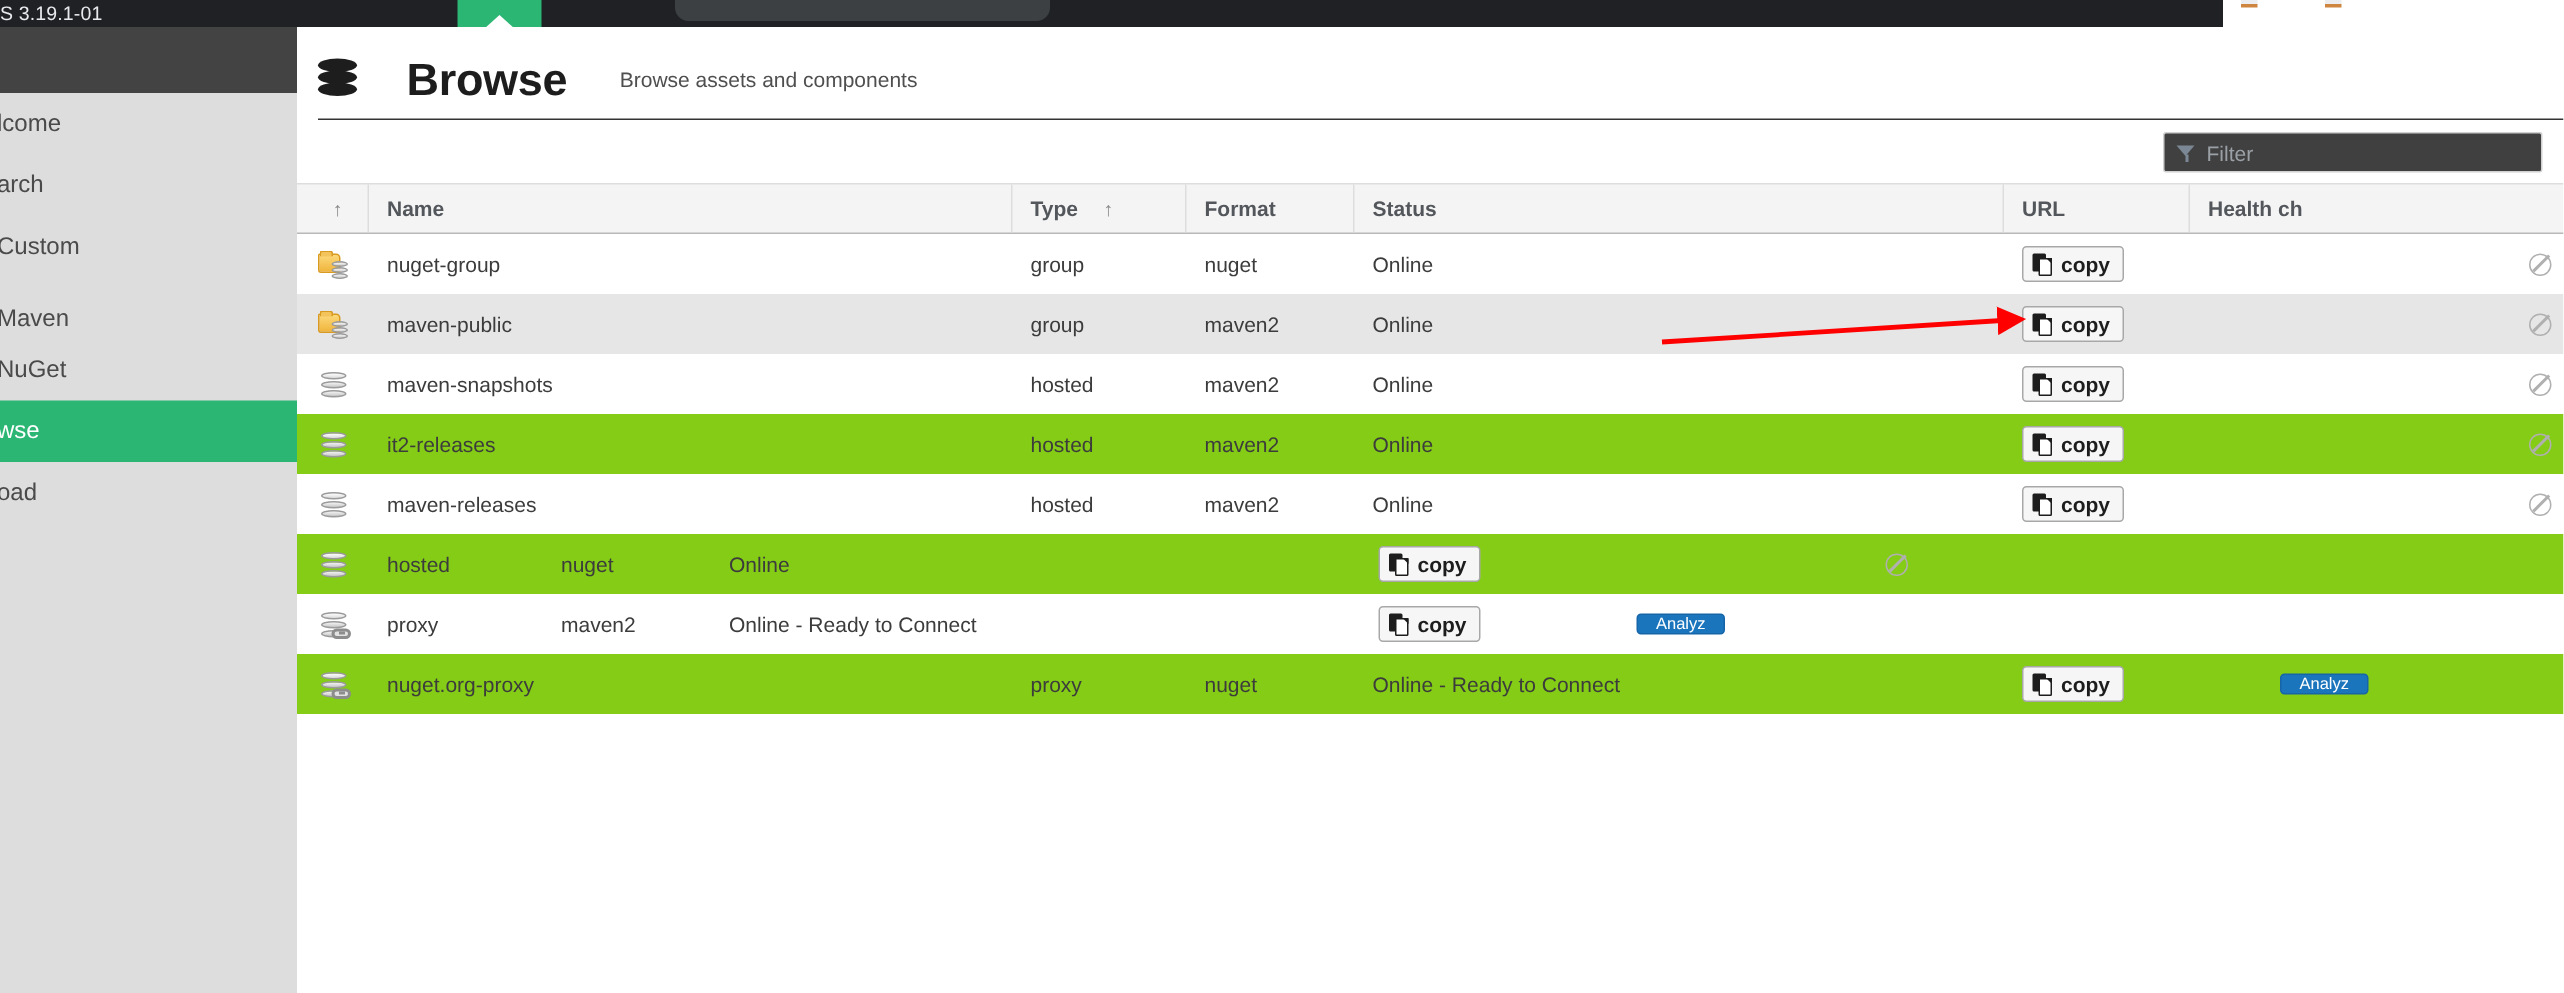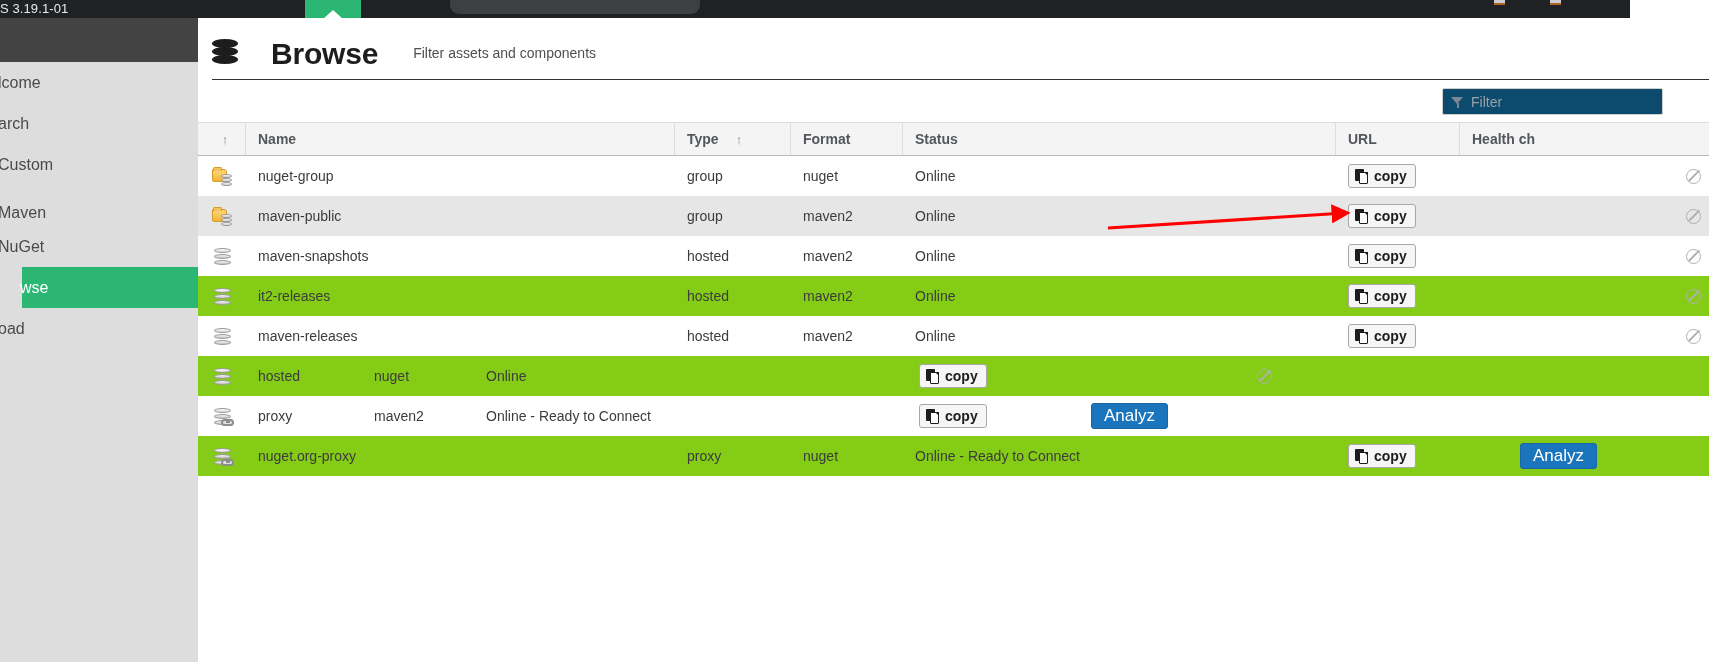--- a/index.html
+++ b/index.html
@@ -6,21 +6,21 @@
   html, body {
     width: 1709px; height: 662px;
     font-family: "Liberation Sans", sans-serif;
     overflow: hidden;
     background: #ffffff;
   }
   #root { position: relative; width: 1709px; height: 662px; }
 
   
   .chrome-bar {
-    position: absolute; left: 0; top: 0; width: 1630px; height: 18px;
+    position: absolute; left: 0; top: 0; width: 1482px; height: 18px;
     background: #202124;
   }
   .chrome-title {
     position: absolute; left: 0; top: 0px;
     font-size: 13px; color: #e8eaed; line-height: 18px;
     white-space: nowrap; letter-spacing: .1px;
   }
   .chrome-tab-active {
     position: absolute; left: 305px; top: 0; width: 56px; height: 18px;
     background: #2bb673;
@@ -84,22 +84,22 @@
   .db-icon-lg i:nth-child(3){ top: 16px; }
   .page-title {
     font-size: 30px; font-weight: bold; color: #1d1d1d; letter-spacing: -0.2px;
   }
   .page-subtitle {
     font-size: 14px; color: #4f4f4f; margin-left: 12px; padding-bottom: 2px;
   }
 
   
   .filter-box {
-    position: absolute; left: 1244px; top: 70px; width: 221px; height: 27px;
-    border: 1px solid #d0d0d0; background: #0c4a6e; border-radius: 2px;
+    position: absolute; left: 1244px; top: 70px; width: 253px; height: 27px;
+    border: 1px solid #d0d0d0; background: #404040; border-radius: 2px;
     display: flex; align-items: center; padding-left: 8px;
   }
   .funnel { width: 13px; height: 12px; position: relative; flex: 0 0 auto; margin-right: 7px; }
   .funnel::before {
     content: ""; position: absolute; left: 0; top: 1px;
     border-left: 6.5px solid transparent; border-right: 6.5px solid transparent;
     border-top: 7px solid #7b8794;
   }
   .funnel::after {
     content: ""; position: absolute; left: 5.5px; top: 7px;
@@ -212,21 +212,21 @@
     position: relative;
   }
   .no-entry::after {
     content: ""; position: absolute; left: 50%; top: -1.5px;
     width: 1.6px; height: 15px; background: #b0b0b0;
     transform: translateX(-50%) rotate(45deg); transform-origin: center;
   }
   .analyze-btn {
     display: inline-flex; align-items: center; justify-content: center;
     background: #1b75bc; color: #ffffff; border: 1px solid #1565a8;
-    border-radius: 3px; height: 26px; padding: 0 12px; font-size: 17px;
+    border-radius: 3px; height: 14px; padding: 0 12px; font-size: 11px;
     cursor: pointer; white-space: nowrap;
   }
   .health-cell { justify-content: flex-end; padding-right: 8px; }
   .health-cell.btn-cell { padding-right: 0px; justify-content: flex-start; padding-left: 60px; }
 
   
   .annot { position: absolute; left: 0; top: 0; width: 1709px; height: 662px; pointer-events: none; }
 </style>
 </head>
 <body>
@@ -251,38 +251,38 @@
       </div>
       <div class="nav-item" style="top: 82px;">
         <span class="lbl">Custom</span>
       </div>
       <div class="nav-item" style="top: 130px;">
         <span class="lbl">Maven</span>
       </div>
       <div class="nav-item" style="top: 164px;">
         <span class="lbl">NuGet</span>
       </div>
-      <div class="nav-item selected" style="top: 205px; margin-left: 22px;">
+      <div class="nav-item selected" style="top: 205px;">
         <span class="lbl">wse</span>
       </div>
       <div class="nav-item" style="top: 246px;">
         <span class="lbl">oad</span>
       </div>
     </div>
 
   <div class="content">
 
     <div class="page-header">
       <div class="db-icon-lg">
           <i></i>
           <i></i>
           <i></i>
         </div>
       <div class="page-title">Browse</div>
-      <div class="page-subtitle">Filter assets and components</div>
+      <div class="page-subtitle">Browse assets and components</div>
     </div>
 
     <div class="filter-box">
       <div class="funnel"></div>
       <div class="filter-text">Filter</div>
     </div>
 
     <div class="tbl">
       <div class="thead" id="thead">
           <div class="th c-icon icon-col">

